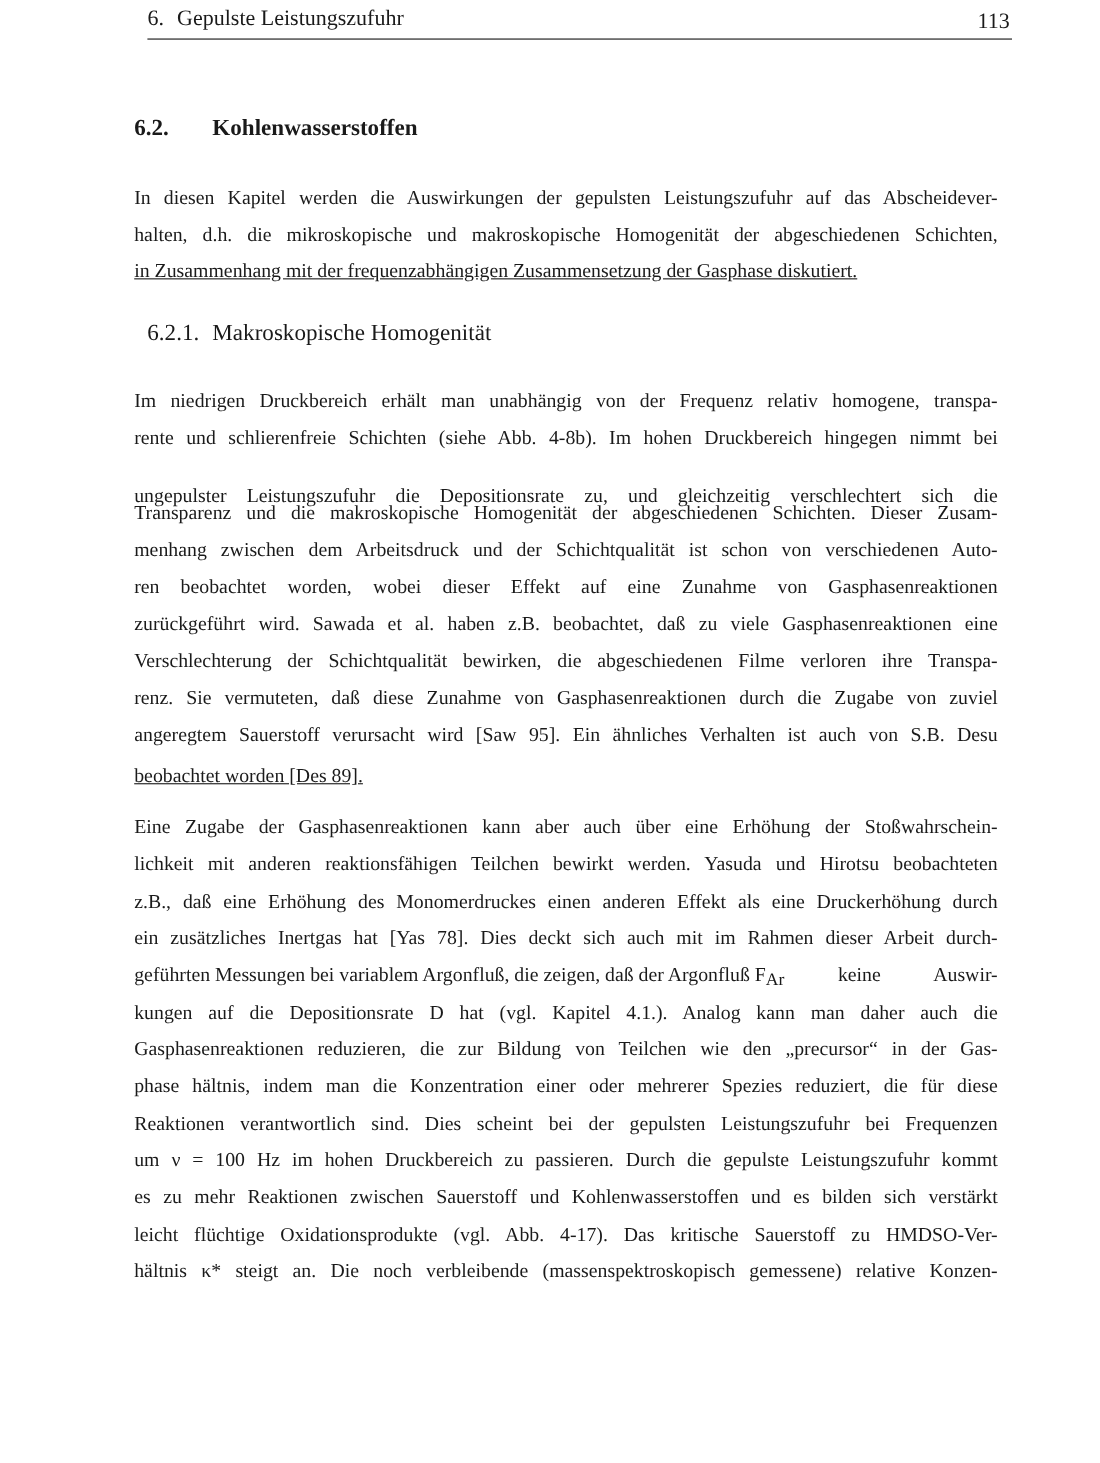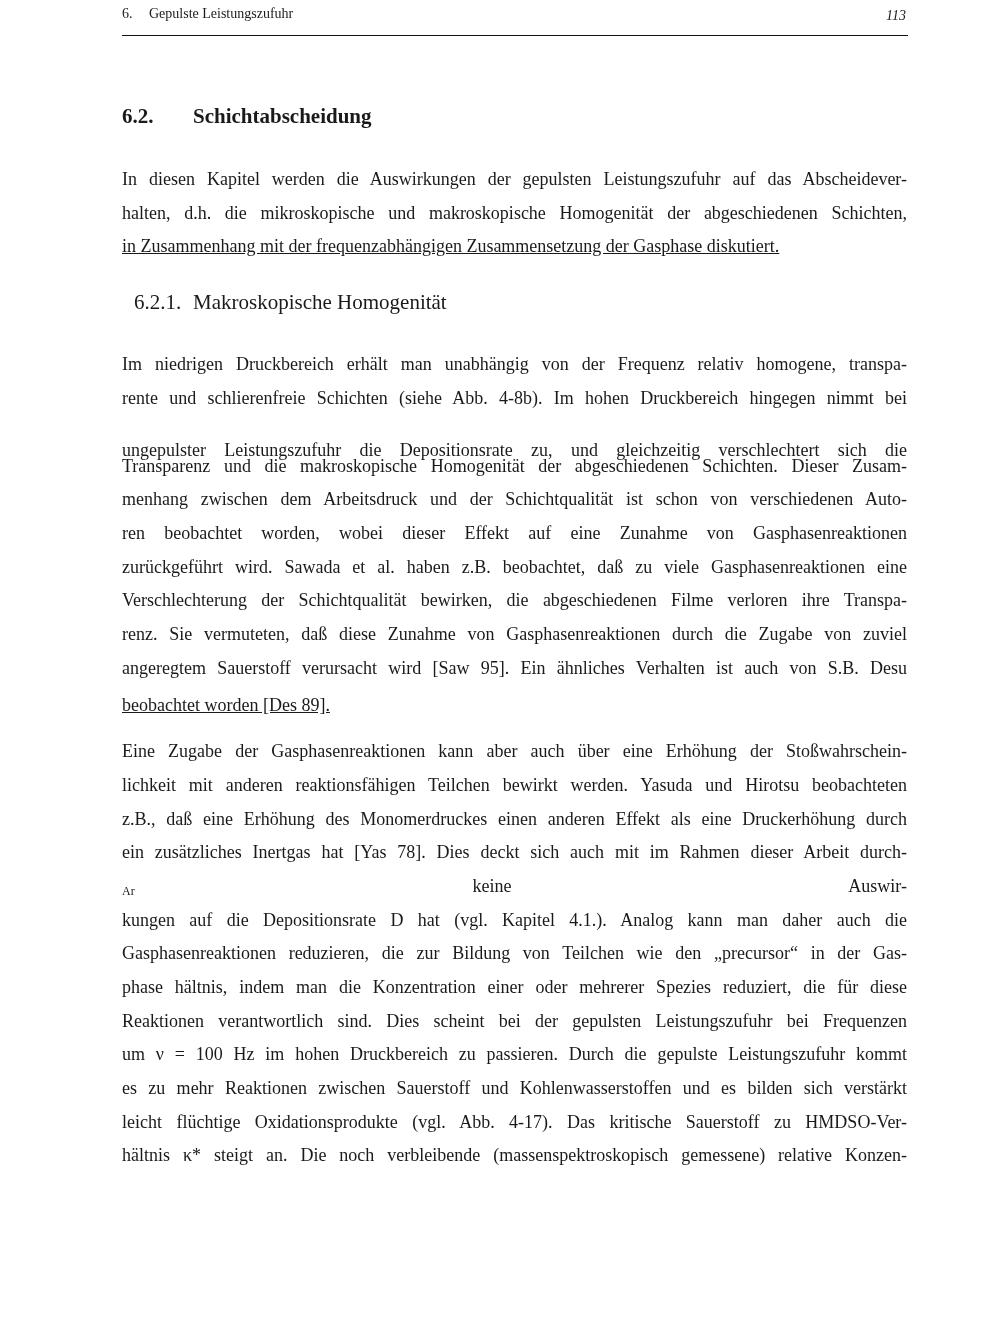--- a/index.html
+++ b/index.html
@@ -1,40 +1,40 @@
 <!DOCTYPE html>
 <html><head>
   <meta charset="utf-8">
   <style>
     html, body { margin: 0; padding: 0; background: #ffffff; }
     body { width: 1000px; height: 1330px; position: relative; overflow: hidden;
            font-family: "Liberation Serif", "DejaVu Serif", serif; color: #1a1a1a; }
-    .running-head { position: absolute; left: 122px; top: 4px; width: 786px; height: 31px;
-                    border-bottom: 1.6px solid #111; font-size: 14px; }
+    .running-head { position: absolute; left: 134px; top: 4px; width: 786px; height: 31px;
+                    border-bottom: 1.6px solid #111; font-size: 20px; }
     .running-head .title { position: absolute; left: 0; top: 2px; }
     .running-head .title .num { display: inline-block; width: 27px; }
-    .running-head .pageno { position: absolute; right: 2px; top: 4px; font-style: italic; }
+    .running-head .pageno { position: absolute; right: 2px; top: 4px; }
     .section-heading { position: absolute; left: 122px; top: 104px; font-size: 21px; font-weight: bold; }
     .section-heading .num { display: inline-block; width: 71px; }
     .subsection-heading { position: absolute; left: 122px; top: 290px; font-size: 21px; }
     .subsection-heading .num { display: inline-block; width: 71px; text-align: center; }
     .line { position: absolute; left: 122px; width: 785px; font-size: 18px; line-height: 22px;
             white-space: nowrap; text-align: justify; text-align-last: justify; }
     .line.last { text-align-last: left; text-decoration: underline; }
-    sub { font-size: 12px; vertical-align: -3px; line-height: 0; }
+    sub { font-size: 16px; vertical-align: -3px; line-height: 0; }
   </style>
 </head>
 <body>
 
 <div class="running-head">
   <span class="title"><span class="num">6.</span><span>Gepulste Leistungszufuhr</span></span>
   <span class="pageno">113</span>
 </div>
 
-<div class="section-heading"><span class="num">6.2.</span><span>Schichtabscheidung</span></div>
+<div class="section-heading"><span class="num">6.2.</span><span>Kohlenwasserstoffen</span></div>
 
 <div>
   <div class="line" style="top:168px">In diesen Kapitel werden die Auswirkungen der gepulsten Leistungszufuhr auf das Abscheidever-</div>
   <div class="line" style="top:202px">halten, d.h. die mikroskopische und makroskopische Homogenität der abgeschiedenen Schichten,</div>
   <div class="line last" style="top:235px">in Zusammenhang mit der frequenzabhängigen Zusammensetzung der Gasphase diskutiert.</div>
 </div>
 
 <div class="subsection-heading"><span class="num">6.2.1.</span><span>Makroskopische Homogenität</span></div>
 
 <div>
@@ -50,20 +50,21 @@
   <div class="line" style="top:657px">angeregtem Sauerstoff verursacht wird [Saw 95]. Ein ähnliches Verhalten ist auch von S.B. Desu</div>
   <div class="line last" style="top:694px">beobachtet worden [Des 89].</div>
 </div>
 
 <div>
   <div class="line" style="top:740px">Eine Zugabe der Gasphasenreaktionen kann aber auch über eine Erhöhung der Stoßwahrschein-</div>
   <div class="line" style="top:774px">lichkeit mit anderen reaktionsfähigen Teilchen bewirkt werden. Yasuda und Hirotsu beobachteten</div>
   <div class="line" style="top:808px">z.B., daß eine Erhöhung des Monomerdruckes einen anderen Effekt als eine Druckerhöhung durch</div>
   <div class="line" style="top:841px">ein zusätzliches Inertgas hat [Yas 78]. Dies deckt sich auch mit im Rahmen dieser Arbeit durch-</div>
   <div class="line" style="top:875px; display:flex; justify-content:space-between;">
+      <span>geführten Messungen bei variablem Argonfluß, die zeigen, daß der Argonfluß F</span>
       <span style="flex:1;"><sub>Ar</sub><span> keine Auswir-</span></span>
     </div>
   <div class="line" style="top:909px">kungen auf die Depositionsrate D hat (vgl. Kapitel 4.1.). Analog kann man daher auch die</div>
   <div class="line" style="top:942px">Gasphasenreaktionen reduzieren, die zur Bildung von Teilchen wie den „precursor“ in der Gas-</div>
   <div class="line" style="top:976px">phase hältnis, indem man die Konzentration einer oder mehrerer Spezies reduziert, die für diese</div>
   <div class="line" style="top:1010px">Reaktionen verantwortlich sind. Dies scheint bei der gepulsten Leistungszufuhr bei Frequenzen</div>
   <div class="line" style="top:1043px">um ν = 100 Hz im hohen Druckbereich zu passieren. Durch die gepulste Leistungszufuhr kommt</div>
   <div class="line" style="top:1077px">es zu mehr Reaktionen zwischen Sauerstoff und Kohlenwasserstoffen und es bilden sich verstärkt</div>
   <div class="line" style="top:1111px">leicht flüchtige Oxidationsprodukte (vgl. Abb. 4-17). Das kritische Sauerstoff zu HMDSO-Ver-</div>
   <div class="line" style="top:1144px">hältnis κ* steigt an. Die noch verbleibende (massenspektroskopisch gemessene) relative Konzen-</div>

